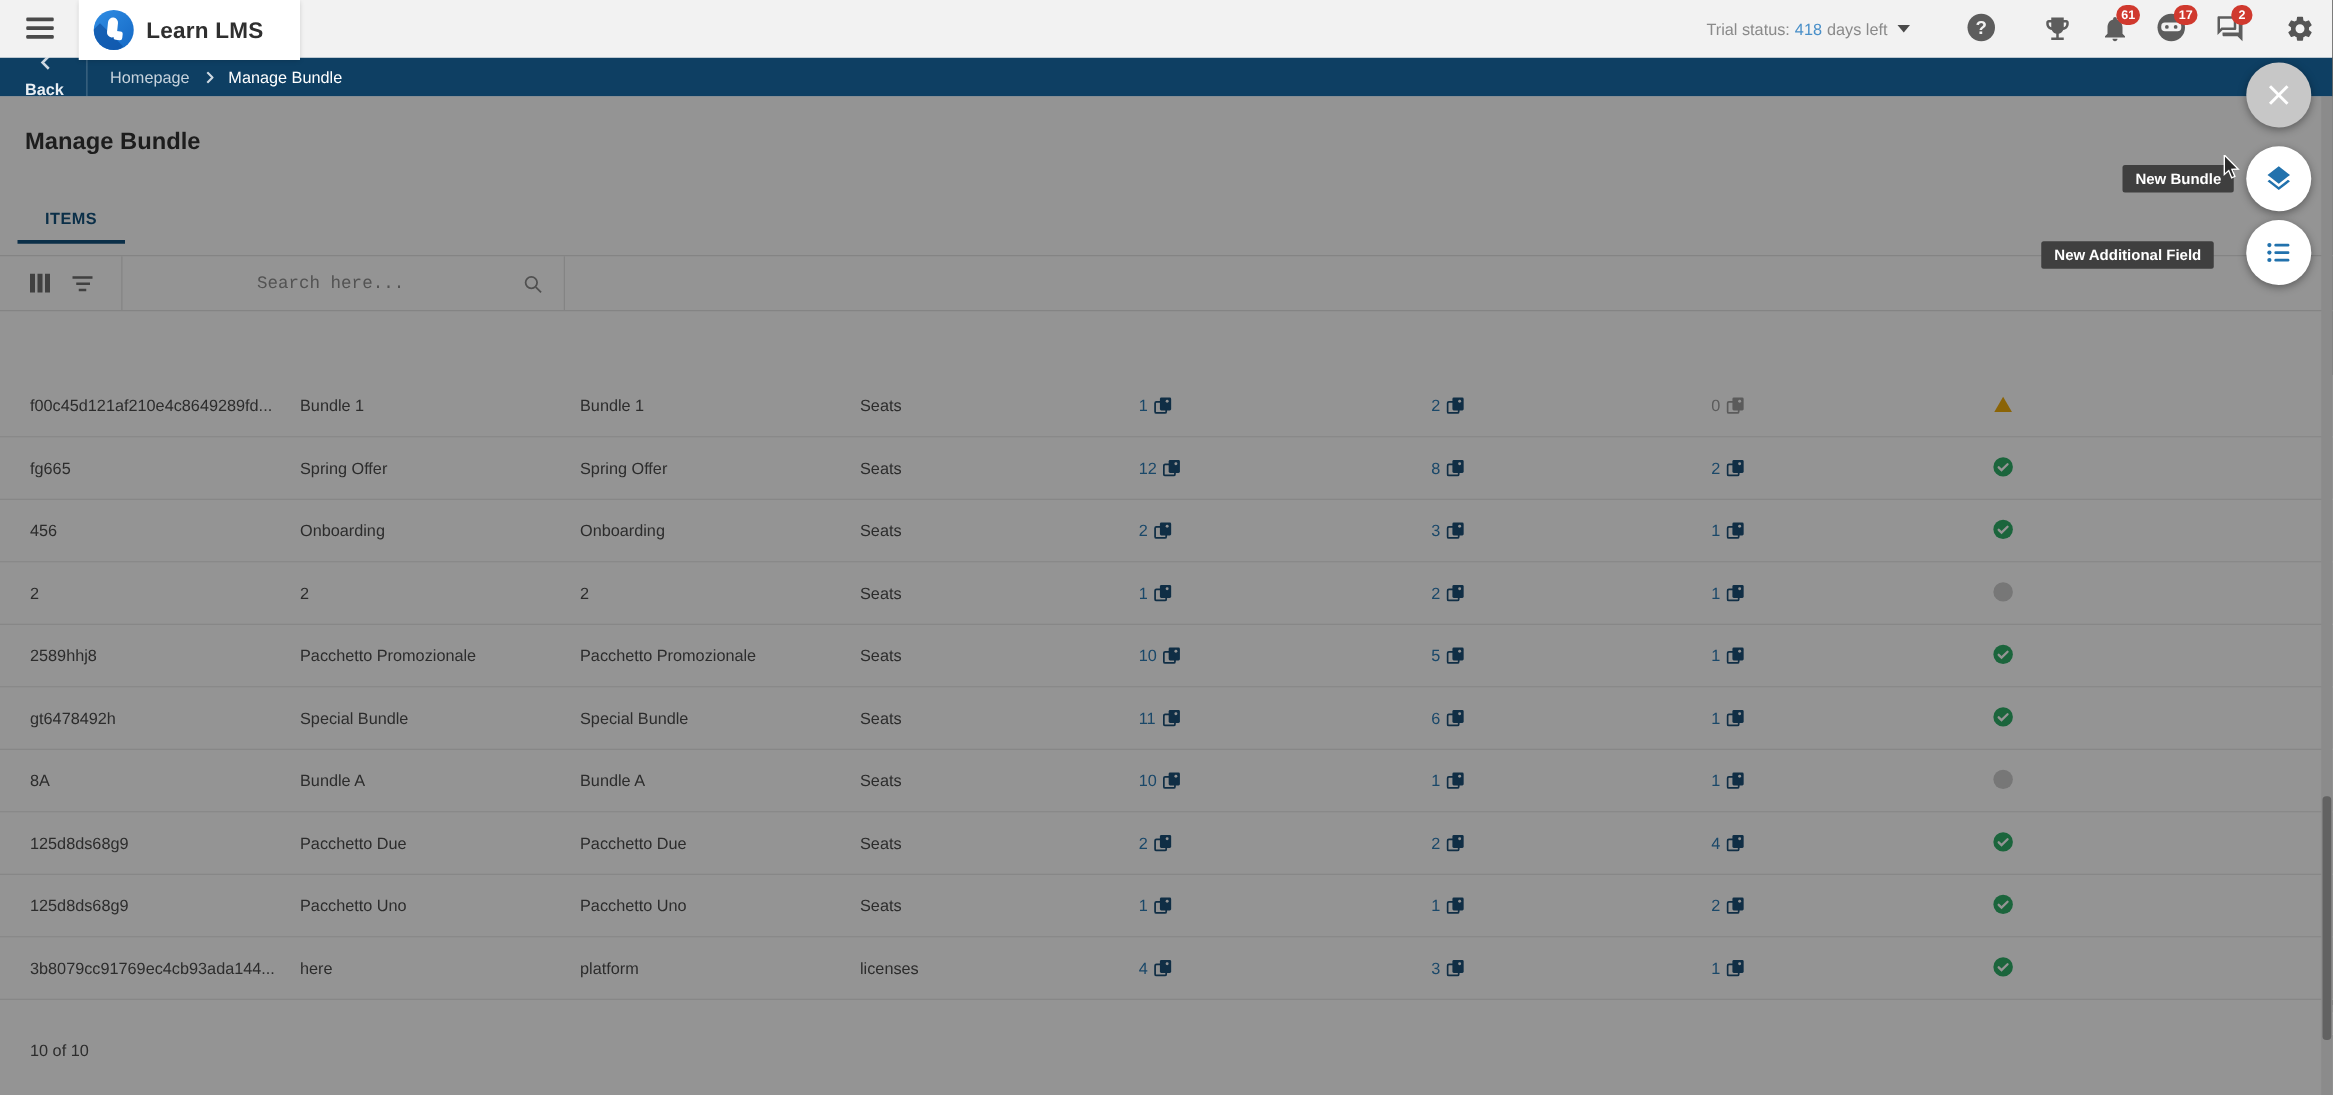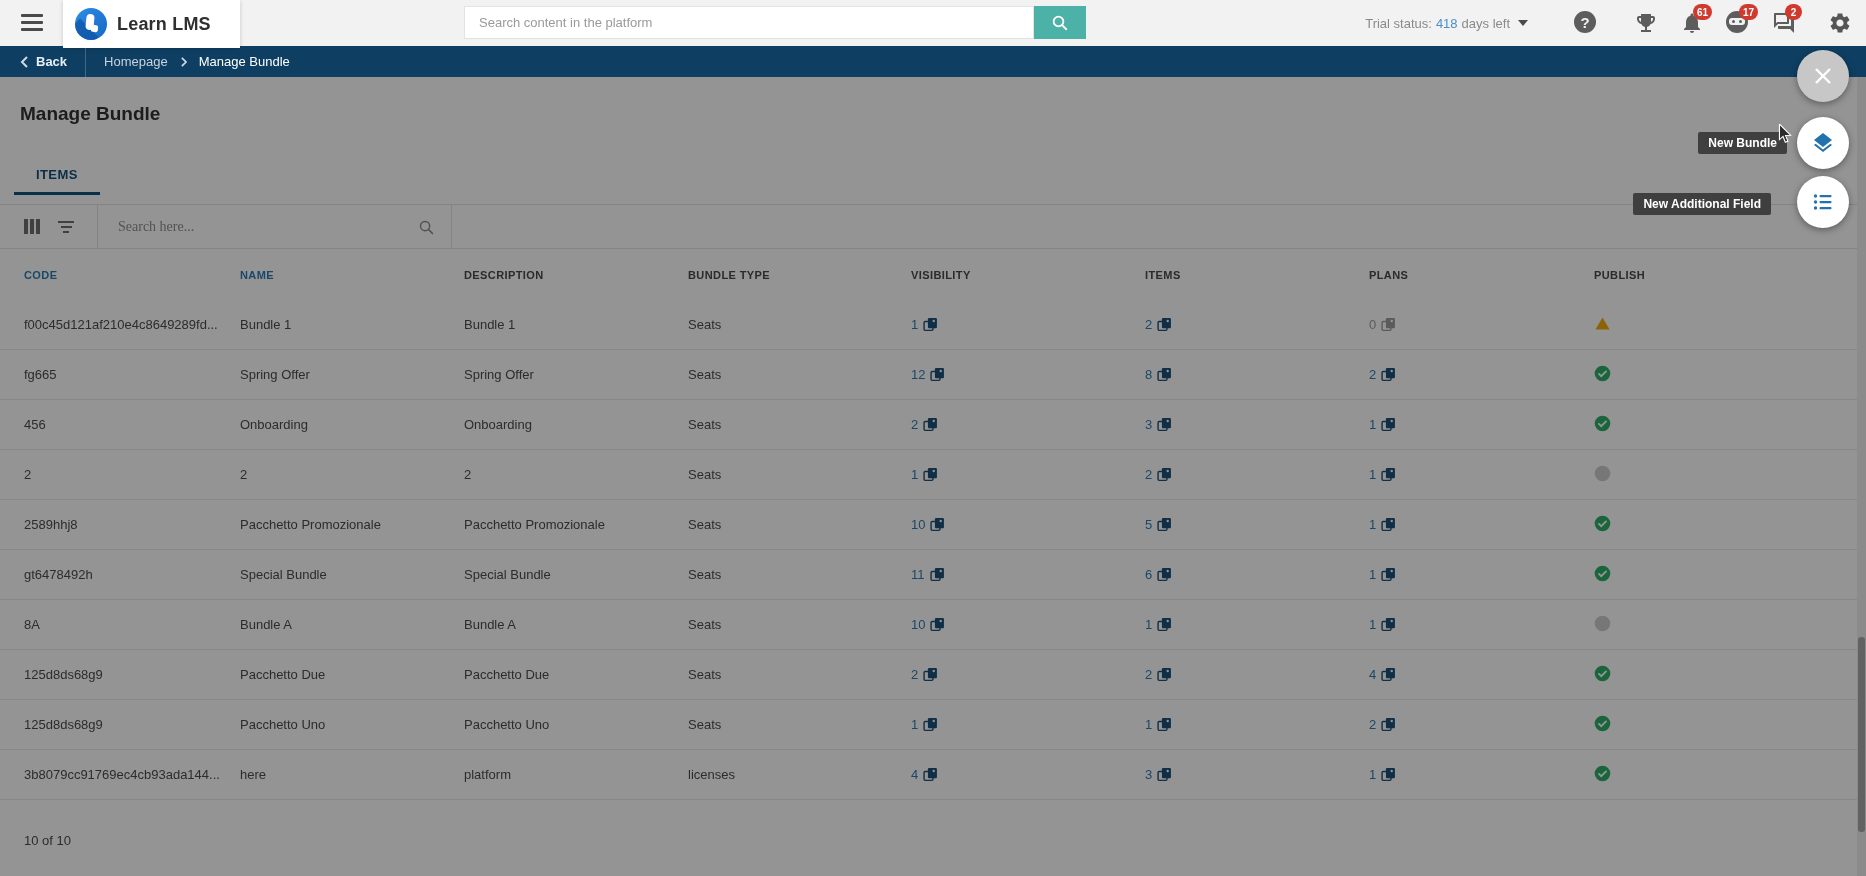--- a/index.html
+++ b/index.html
@@ -43,21 +43,21 @@
            background:var(--badge-red); color:#fff; font-size:10px; font-weight:700; display:flex;
            align-items:center; justify-content:center; }
   .coach-face { width:22px; height:22px; border-radius:50%; background:#5d5d5d; position:relative; }
   .coach-face .visor { position:absolute; left:3px; top:7px; width:16px; height:7px; background:#f2f2f2; border-radius:3px; }
   .coach-face .visor i { position:absolute; top:2px; width:3px; height:3px; border-radius:50%; background:#5d5d5d; display:block; }
   .coach-face .visor i.l { left:3px; } .coach-face .visor i.r { right:3px; }
 
   
   .crumbbar { position:absolute; top:46px; left:0; width:100%; height:31px; background:var(--navy);
               display:flex; align-items:center; color:#c7d3dd; font-size:13px; z-index:44; }
-  .crumb-back { display:flex; align-items:center; gap:8px; color:#e9eff4; font-weight:700; padding-left:20px; cursor:pointer; }
+  .crumb-back { display:flex; align-items:center; gap:8px; color:#e9eff4; font-weight:700; padding-left:20px; cursor:pointer;flex-direction:column; }
   .crumb-sep { width:1px; height:31px; background:rgba(255,255,255,.22); margin:0 0 0 18px; }
   .crumb-items { display:flex; align-items:center; gap:12px; padding-left:18px; }
   .crumb-link { cursor:pointer; }
   .crumb-current { color:#fff; cursor:pointer; }
   .chev { width:8px; height:12px; stroke:#cfd9e2; fill:none; stroke-width:2; }
 
   
   .content { position:absolute; top:77px; left:0; right:0; bottom:0; background:#fff; }
   .page-title { position:absolute; left:20px; top:26px; font-size:19px; font-weight:700; color:#333; }
 
@@ -70,21 +70,21 @@
              border-top:1px solid #e3e3e3; border-bottom:1px solid #e3e3e3; display:flex; align-items:center; }
   .tb-icons { width:98px; height:100%; display:flex; align-items:center; gap:18px; padding-left:24px;
               border-right:1px solid #e3e3e3; }
   .cols-icon { display:flex; gap:2px; cursor:pointer; }
   .cols-icon i { width:4px; height:15px; background:#6f6f6f; display:block; }
   .filter-icon { display:flex; flex-direction:column; align-items:center; gap:3px; cursor:pointer; }
   .filter-icon i { height:2px; background:#6f6f6f; display:block; }
   .filter-icon i:nth-child(1){width:16px;} .filter-icon i:nth-child(2){width:11px;} .filter-icon i:nth-child(3){width:6px;}
   .tb-search { position:relative; width:354px; height:100%; border-right:1px solid #e3e3e3; }
   .tb-search input { width:100%; height:100%; border:none; outline:none; padding:0 40px 0 20px;
-                     font-size:14px; color:#555; font-family:Liberation Serif, serif; background:transparent; }
+                     font-size:14px; color:#555; font-family:Liberation Mono, monospace; background:transparent;text-align:center; }
   .tb-search input::placeholder { color:#8f8f8f; }
   .tb-search .mag { position:absolute; right:16px; top:14px; }
 
   
   .thead { position:absolute; top:172px; left:0; width:100%; height:51px; display:flex; align-items:center;
            font-size:11px; font-weight:700; letter-spacing:.4px; color:#4a4a4a; }
   .thead .hc { cursor:pointer; }
   .thead .sortable { color:var(--link-blue); }
   .rows { position:absolute; top:223px; left:0; width:100%; }
   .trow { display:flex; align-items:center; height:50px; border-bottom:1px solid #e8e8e8; background:#fff; }
@@ -135,29 +135,20 @@
         <i></i>
       </div>
     <div class="logo-tile">
       <span class="logo-circle">
         <span class="fold"></span>
           <span class="bar"></span>
           <span class="dot"></span>
       </span>
       <span class="logo-text">Learn LMS</span>
     </div>
-    <div class="hsearch">
-      <input type="text" placeholder="Search content in the platform" style="">
-      <button class="go">
-        <svg width="18" height="18" viewBox="0 0 24 24" fill="none" stroke="#fff" stroke-width="2.4">
-            <circle cx="10" cy="10" r="6.5"></circle>
-            <line x1="15" y1="15" x2="21" y2="21"></line>
-          </svg>
-      </button>
-    </div>
     <div class="right-cluster">
       <div class="trial">
         <span>Trial status:</span>
         <span class="days">418</span>
         <span>days left</span>
         <span class="caret"></span>
       </div>
       <div class="hicon" style="margin-left:46px;">
         <div class="help-disc">?</div>
       </div>
@@ -234,30 +225,20 @@
       </div>
       <div class="tb-search">
         <input type="text" placeholder="Search here..." style="">
         <svg class="mag" width="17" height="17" viewBox="0 0 24 24" fill="none" stroke="#8a8a8a" stroke-width="2">
             <circle cx="10" cy="10" r="6.5"></circle>
             <line x1="15" y1="15" x2="21" y2="21"></line>
           </svg>
       </div>
     </div>
 
-    <div class="thead">
-      <div class="hc c1 sortable">CODE</div>
-      <div class="hc c2 sortable">NAME</div>
-      <div class="hc c3">DESCRIPTION</div>
-      <div class="hc c4">BUNDLE TYPE</div>
-      <div class="hc c5">VISIBILITY</div>
-      <div class="hc c6">ITEMS</div>
-      <div class="hc c7">PLANS</div>
-      <div class="hc c8">PUBLISH</div>
-    </div>
 
     <div class="rows">
     <div class="trow">
       <div class="cell c1">f00c45d121af210e4c8649289fd...</div>
       <div class="cell c2">Bundle 1</div>
       <div class="cell c3">Bundle 1</div>
       <div class="cell c4">Seats</div>
       <div class="cell c5">
         <span class="count">
               <span class="num">1</span>

